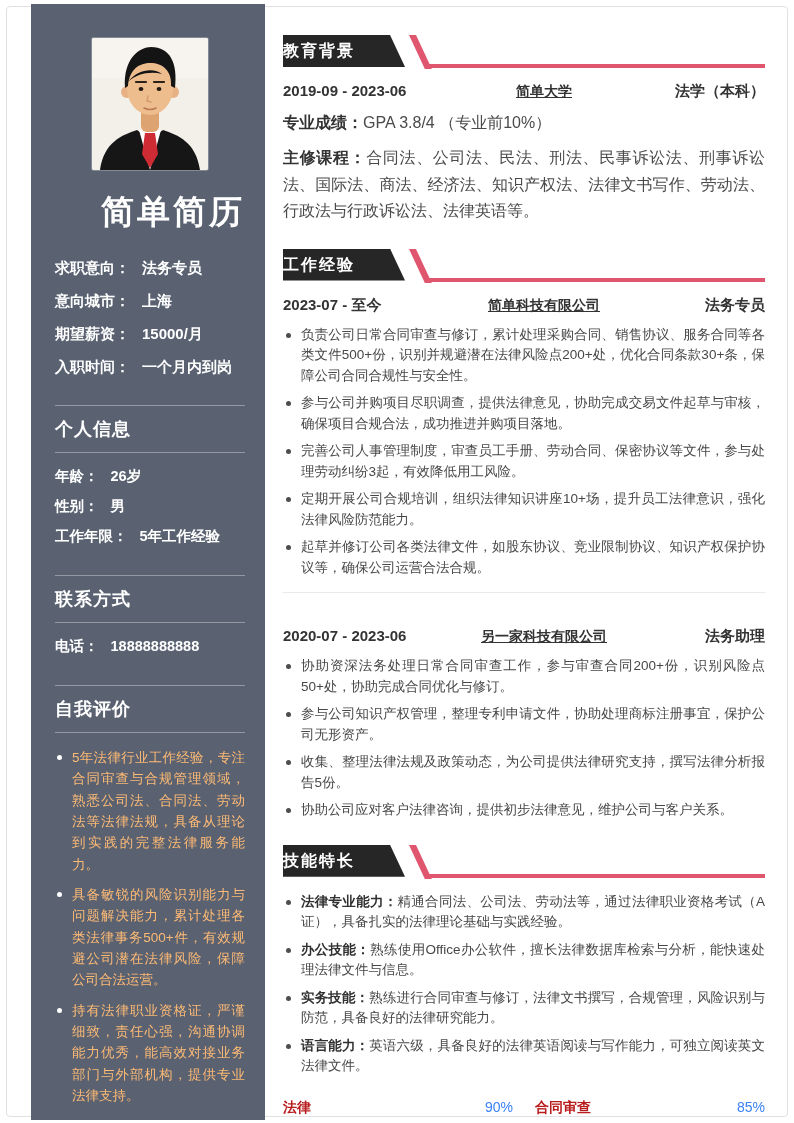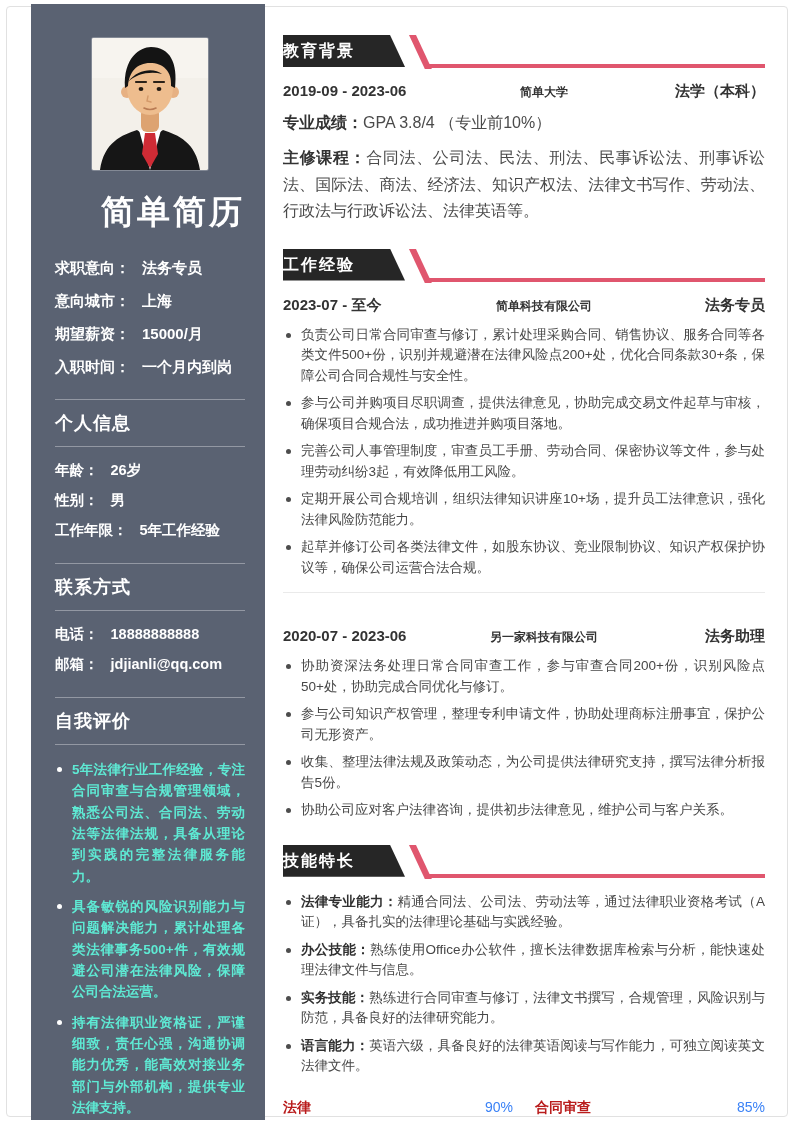--- a/index.html
+++ b/index.html
@@ -21,31 +21,31 @@
     width:116px;height:132px;margin:0 auto;background:#f3f0ea;border-radius:2px;
     overflow:hidden;box-shadow:0 0 0 1px rgba(255,255,255,.25);
   }
   .side-name{
     text-align:right;font-size:33px;font-weight:700;letter-spacing:3px;
     margin:20px 0 16px 0;color:#fff;
   }
   .summary-row{display:flex;font-size:15px;font-weight:700;line-height:33px;}
   .summary-row .lab{white-space:nowrap;}
   .summary-row .val{margin-left:12px;}
-  .side-sec{margin-top:16px;}
+  .side-sec{margin-top:22px;}
   .side-rule{border-top:1px solid rgba(255,255,255,.35);height:0;}
   .side-title{font-size:18px;font-weight:700;padding:11px 0;letter-spacing:1px;}
   .side-items{padding:8px 0 2px 0;}
   .side-item{display:flex;font-size:14.5px;font-weight:600;line-height:30px;}
   .side-item .lab{white-space:nowrap;}
   .side-item .val{margin-left:12px;word-break:break-all;}
   .side-bullets{margin:14px 0 0 0;padding:0;list-style:none;}
   .side-bullets li{
     position:relative;padding-left:17px;margin-bottom:9px;font-size:13.5px;
-    line-height:1.58;text-align:justify;font-weight:700;color:#5eead4;
+    line-height:1.58;text-align:justify;font-weight:400;color:#fdba74;
   }
   .side-bullets li::before{
     content:"";position:absolute;left:2px;top:8px;width:5px;height:5px;border-radius:50%;background:#fff;
   }
   
   .main{position:absolute;left:283px;top:0;width:482px;color:#4a4a4a;}
   .sec-header{position:relative;height:32px;margin-bottom:15px;}
   .sec-badge{
     position:absolute;left:0;top:0;height:32px;width:122px;box-sizing:border-box;
     background:var(--badge-bg,#262626);color:#fff;font-size:16px;font-weight:700;
@@ -56,21 +56,21 @@
     position:absolute;left:126px;top:0;width:7px;height:34px;
     background:var(--accent-red,#e0566e);transform:skewX(25deg);transform-origin:top left;
   }
   .sec-line{
     position:absolute;left:146px;right:0;top:29px;height:4px;
     background:var(--accent-red,#e0566e);
   }
   .sec-edu{margin-top:35px;}
   .row3{display:flex;align-items:baseline;font-weight:700;color:#333;margin-top:2px;}
   .row3 .c1{font-size:15px;min-width:150px;}
-  .row3 .c2{flex:1;text-align:center;font-size:12px;}
+  .row3 .c2{flex:1;text-align:center;font-size:14px;text-decoration:underline;}
   .row3 .c3{font-size:15px;text-align:right;min-width:110px;}
   .kv-line{margin-top:9px;font-size:16px;line-height:1.65;text-align:justify;}
   .kv-line .lab{font-weight:700;color:#333;}
   .main-bullets{margin:10px 0 0 0;padding:0;list-style:none;}
   .main-bullets li{
     position:relative;padding-left:18px;margin-bottom:7px;font-size:13.5px;
     line-height:1.52;text-align:justify;color:#474747;
   }
   .main-bullets li::before{
     content:"";position:absolute;left:3px;top:8px;width:5px;height:5px;border-radius:50%;background:#4d4d4d;
@@ -165,24 +165,20 @@
 
     <section class="side-sec">
       <div class="side-rule"></div>
       <div class="side-title">联系方式</div>
       <div class="side-rule"></div>
       <div class="side-items">
         <div class="side-item">
           <span class="lab">电话：</span>
           <span class="val">18888888888</span>
         </div>
-        <div class="side-item">
-          <span class="lab">邮箱：</span>
-          <span class="val">jdjianli@qq.com</span>
-        </div>
       </div>
     </section>
 
     <section class="side-sec">
       <div class="side-rule"></div>
       <div class="side-title">自我评价</div>
       <div class="side-rule"></div>
       <ul class="side-bullets">
         <li>5年法律行业工作经验，专注合同审查与合规管理领域，熟悉公司法、合同法、劳动法等法律法规，具备从理论到实践的完整法律服务能力。</li>
         <li>具备敏锐的风险识别能力与问题解决能力，累计处理各类法律事务500+件，有效规避公司潜在法律风险，保障公司合法运营。</li>

